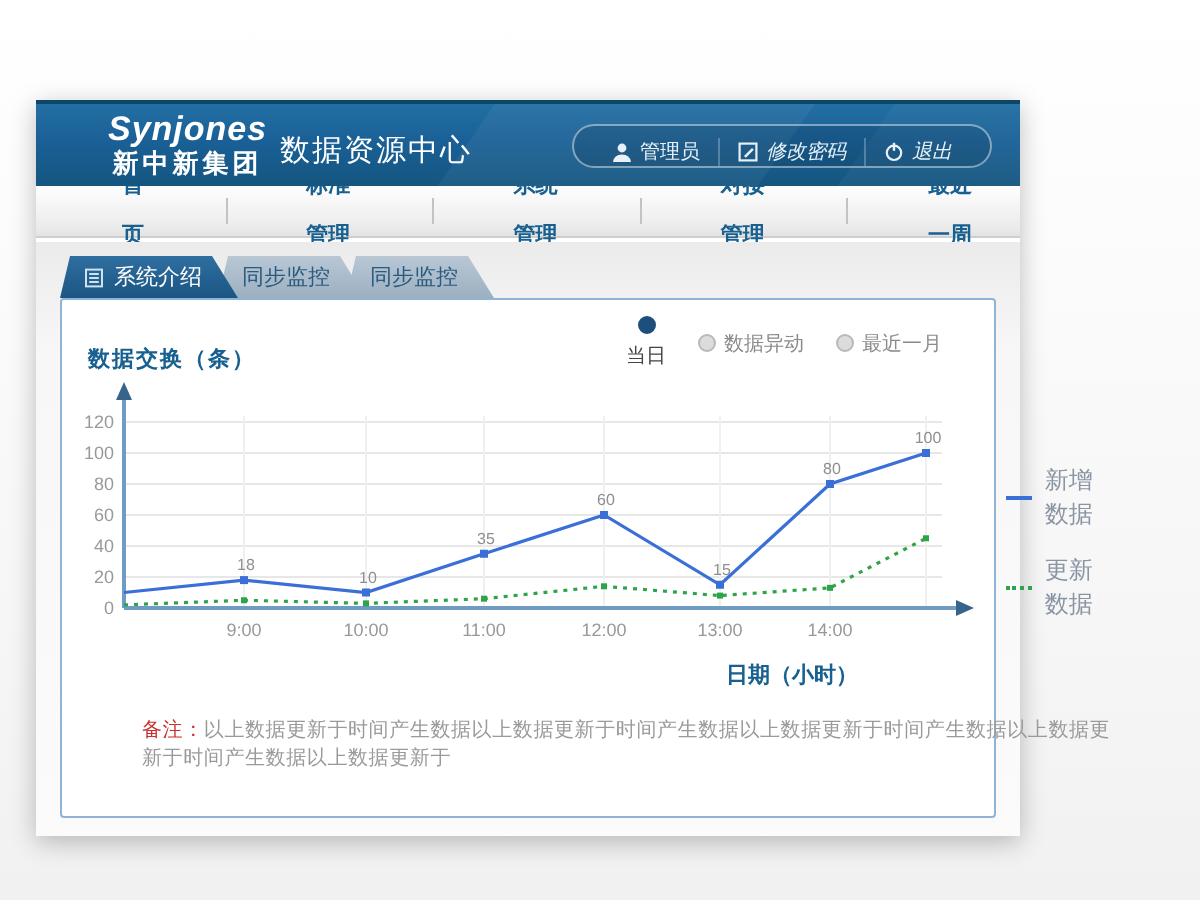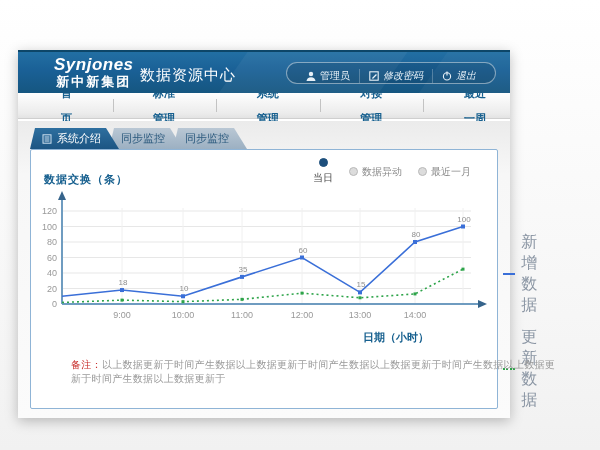--- a/index.html
+++ b/index.html
@@ -75,21 +75,21 @@
   .filter .dot { width:9px; height:9px; border-radius:50%; background:#dcdcdc; border:1px solid #b9b9b9; }
   .filter.selected { color:#444;flex-direction:column; }
   .filter.selected .dot { background:#1d4f7c; border-color:#1d4f7c; }
   .ylabel { position:absolute; left:13px; top:22px; font-size:11px; font-weight:bold; color:#17608f; letter-spacing:1px; }
   .xlabel { position:absolute; right:68px; top:158px; font-size:11px; font-weight:bold; color:#17608f;margin-top:22px; }
   .chart-svg { position:absolute; left:0; top:0; width:536px; height:260px; }
   .chart-svg text.tick { fill:#999; font-size:9px; font-family:"Liberation Sans",sans-serif; }
   .chart-svg text.dlabel { fill:#8f8f8f; font-size:8px; font-family:"Liberation Sans",sans-serif; }
   
   .series-legend { position:absolute; left:472px; top:82px; display:flex; flex-direction:column; gap:11px; }
-  .series-item { display:flex; align-items:center; gap:6px; font-size:16px; color:#8a95a3; }
+  .series-item { display:flex; align-items:center; gap:6px; font-size:12px; color:#8a95a3; }
   .sample { width:26px; height:0; border-top-width:2px; }
   .sample.solid { border-top-style:solid; }
   .sample.dotted { border-top-style:dotted; }
   
   .note { position:absolute; left:40px; top:208px; width:490px; font-size:10px; color:#9a9a9a; letter-spacing:0.3px; }
   .note .prefix { color:#c8302e; }
 </style>
 </head>
 <body>
 

